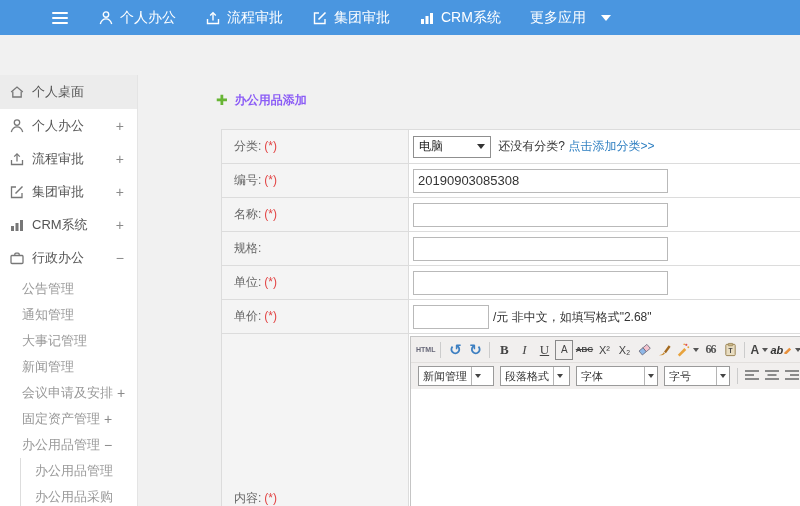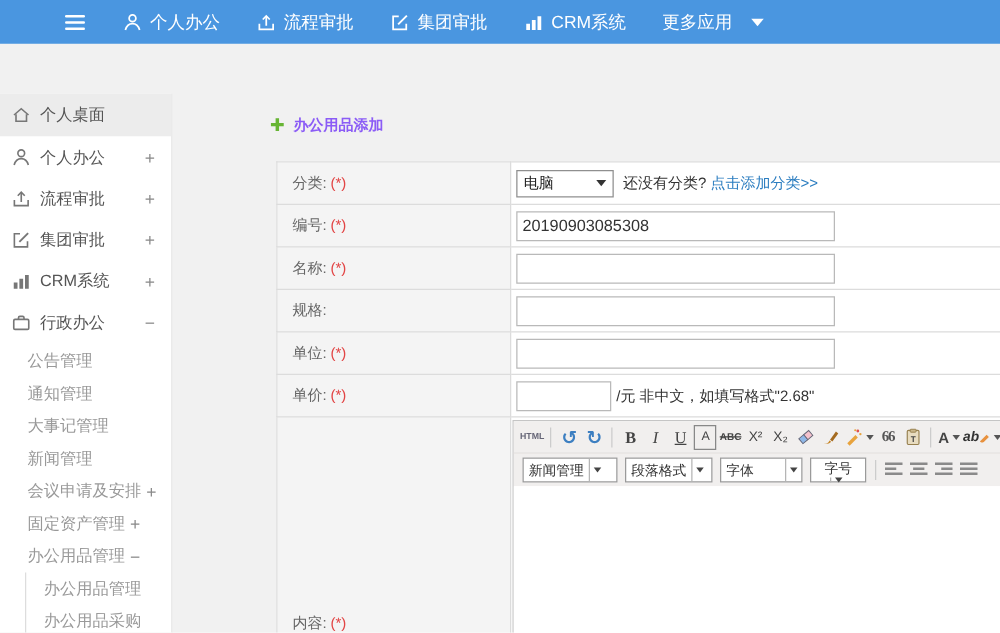--- a/index.html
+++ b/index.html
@@ -378,27 +378,27 @@
                 <span class="cbox">
                       <span class="tri"></span>
                     </span>
               </span>
               <span class="ddl" style="width:70px;">
                 <span class="txt">段落格式</span>
                 <span class="cbox">
                       <span class="tri"></span>
                     </span>
               </span>
-              <span class="ddl" style="width:66px;">
+              <span class="ddl" style="width:82px;">
                 <span class="txt" style="flex:1;">字体</span>
                 <span class="cbox">
                       <span class="tri"></span>
                     </span>
               </span>
-              <span class="ddl" style="width:45px;flex-direction:column;">
+              <span class="ddl" style="width:66px;">
                 <span class="txt" style="flex:1;">字号</span>
                 <span class="cbox">
                       <span class="tri"></span>
                     </span>
               </span>
               <span class="sep"></span>
               <span class="tbtn">
                 <svg viewBox="0 0 16 14" width="16" height="14">
                       <g fill="#8a8a8a">
                         <rect x="1" y="1" width="14" height="2"></rect>

